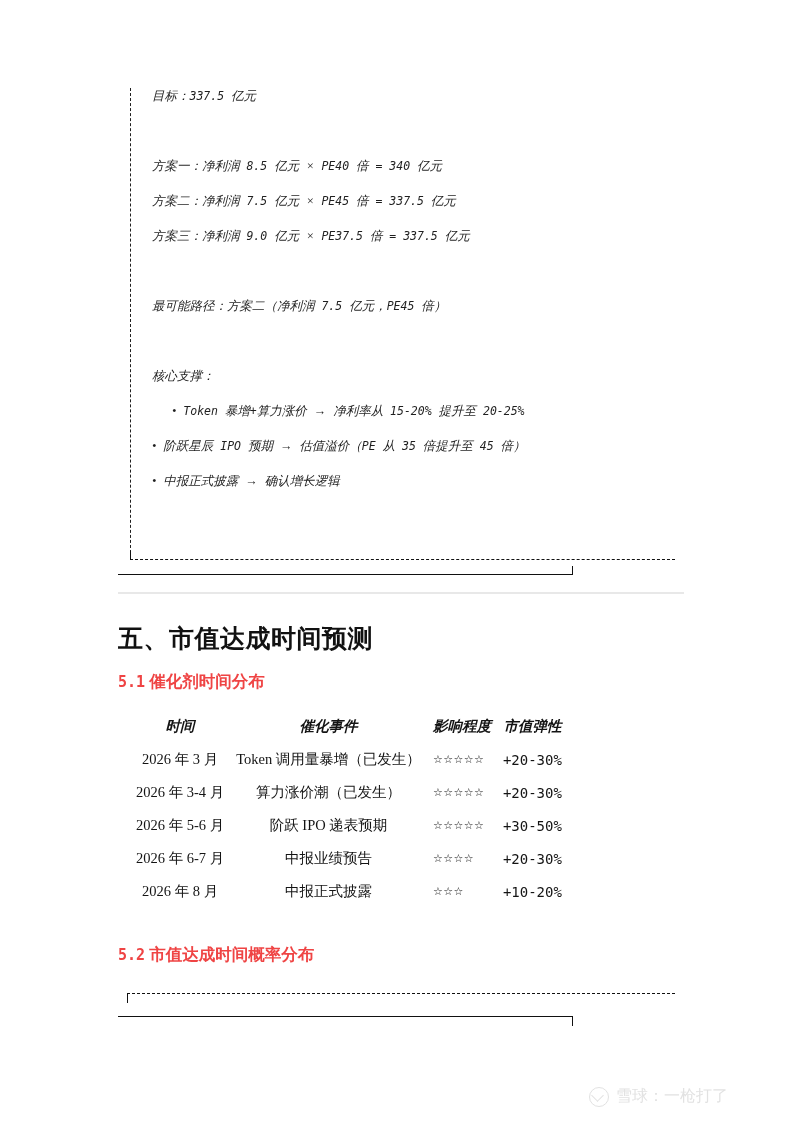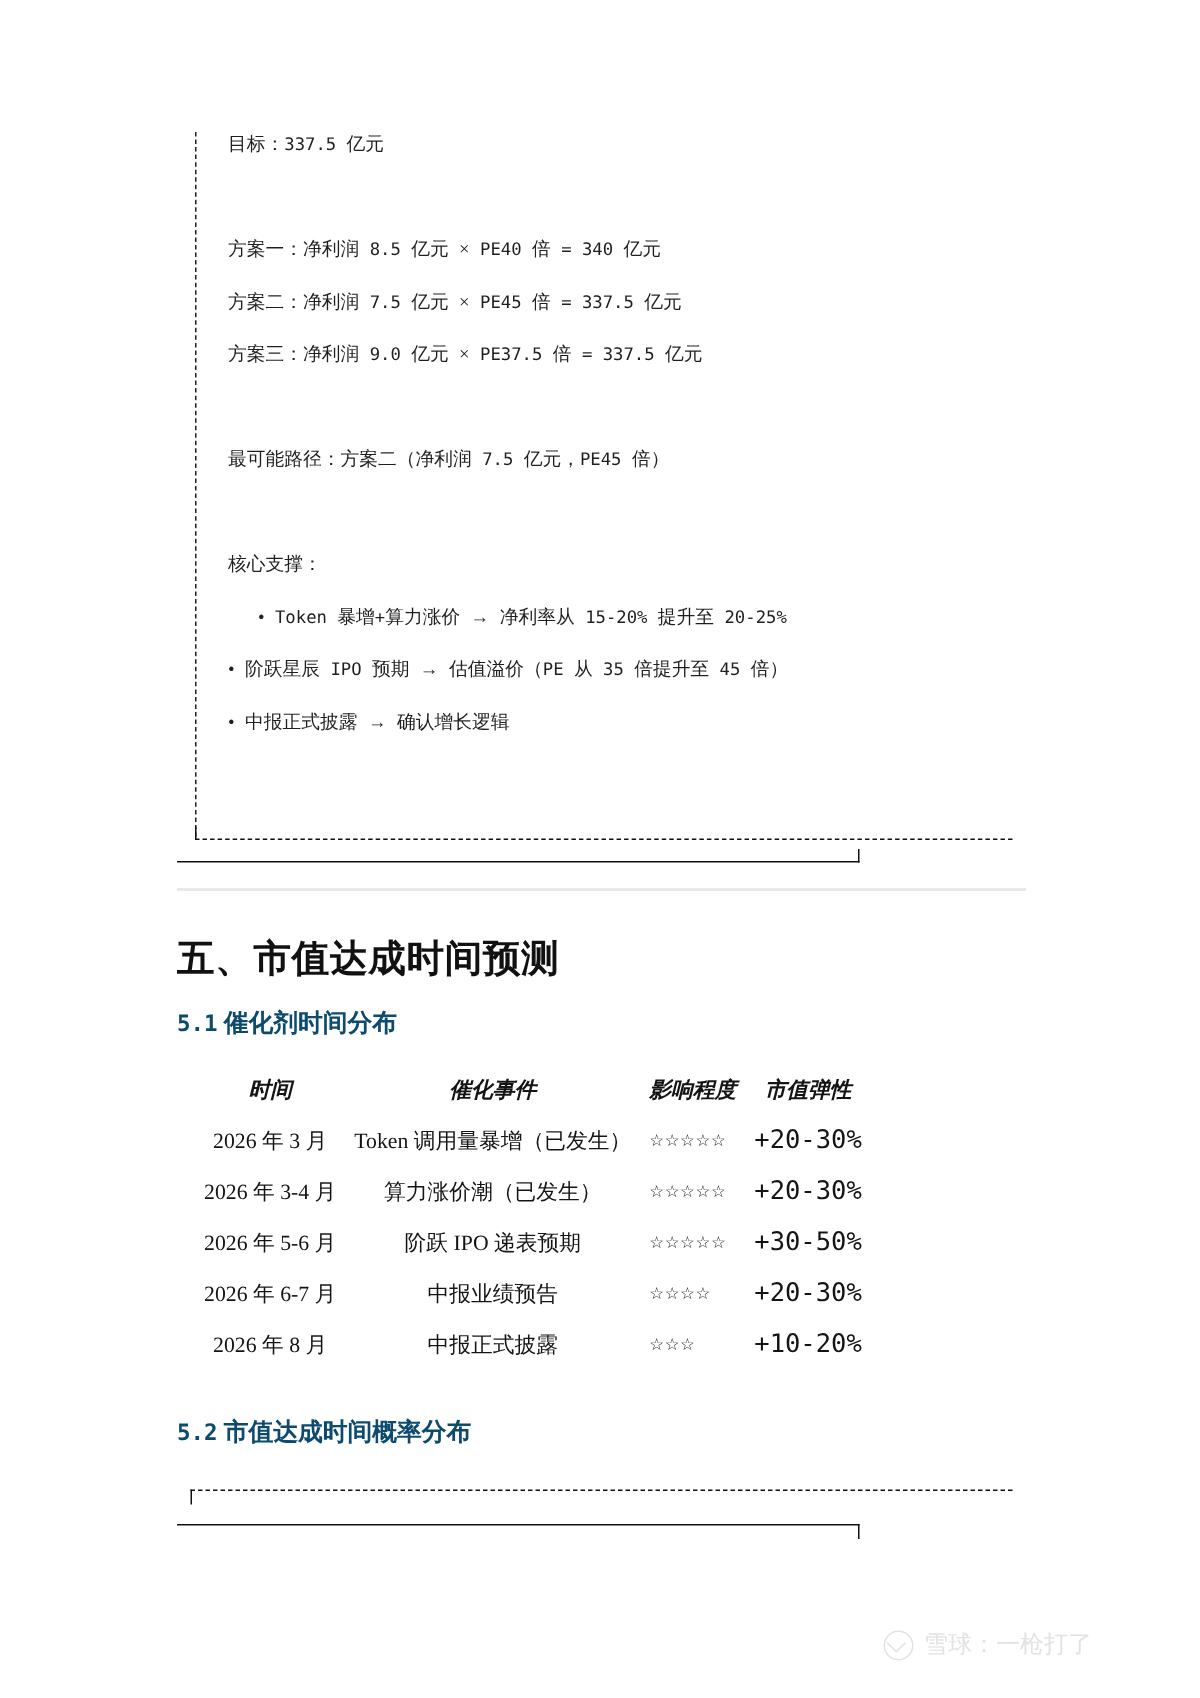--- a/index.html
+++ b/index.html
@@ -25,20 +25,21 @@
   }
 
   
   .codeblock {
     position: absolute;
     font-family: "DejaVu Sans Mono", "Liberation Mono", monospace;
     font-size: 11.5px;
     line-height: 30px;
     color: #1f1f1f;
     white-space: nowrap;
+    font-style: italic;
   }
   .codeblock .cjk {
     font-family: "Liberation Serif", "DejaVu Serif", serif;
     font-size: 12.5px;
   }
 
   
   .code-rail {
     position: absolute;
     width: 0;
@@ -74,21 +75,21 @@
     font-weight: bold;
     font-size: 25px;
     letter-spacing: 0.5px;
     color: #111111;
     white-space: nowrap;
   }
   .h-sub {
     position: absolute;
     font-weight: bold;
     font-size: 16.5px;
-    color: #0c4a6e;
+    color: #ef4444;
     white-space: nowrap;
   }
   .h-sub .num {
     font-family: "DejaVu Sans Mono", "Liberation Mono", monospace;
     font-size: 15px;
     font-weight: bold;
   }
 
   
   .tbl {
@@ -105,21 +106,21 @@
     font-style: italic;
   }
   .tbl td {
     padding: 7px 6px;
     white-space: nowrap;
     text-align: center;
   }
   .tbl td.c-time   { text-align: center; }
   .tbl td.c-event  { text-align: center; }
   .tbl td.c-stars  { text-align: left; letter-spacing: 0.4px; font-size: 11px; color: #1a1a1a; }
-  .tbl td.c-elas   { text-align: left; font-family: "DejaVu Sans Mono", "Liberation Mono", monospace; font-size: 17px; }
+  .tbl td.c-elas   { text-align: left; font-family: "DejaVu Sans Mono", "Liberation Mono", monospace; font-size: 14px; }
   .tbl th.c-stars, .tbl th.c-elas { text-align: center; }
 
   
   .watermark {
     position: absolute;
     display: flex;
     align-items: center;
     gap: 7px;
     color: #e2e2e2;
     font-size: 16px;

